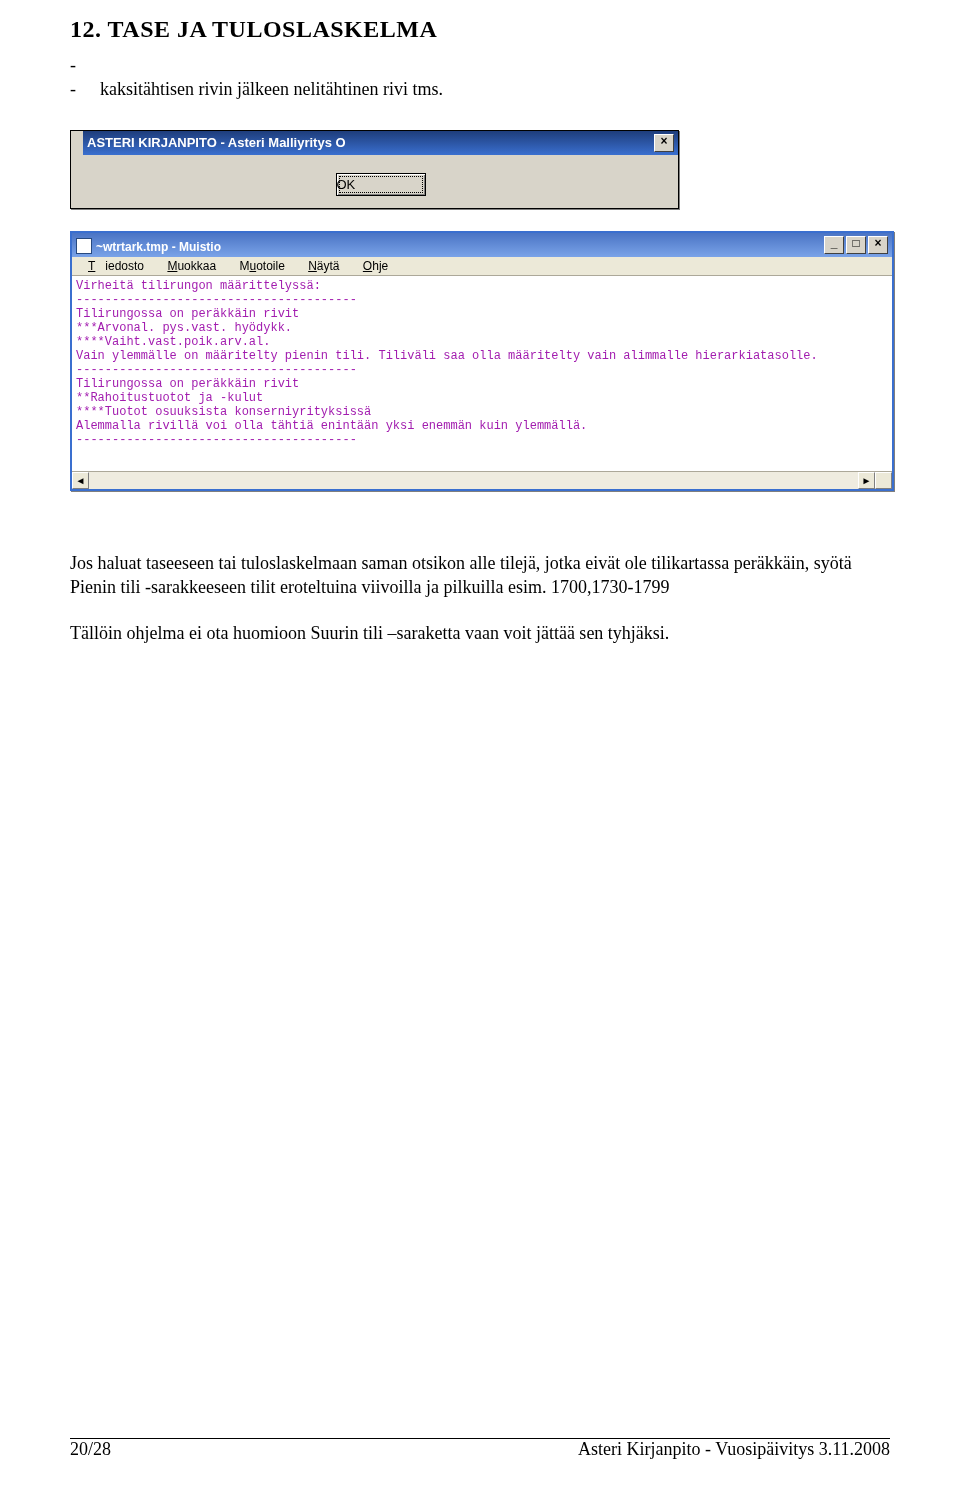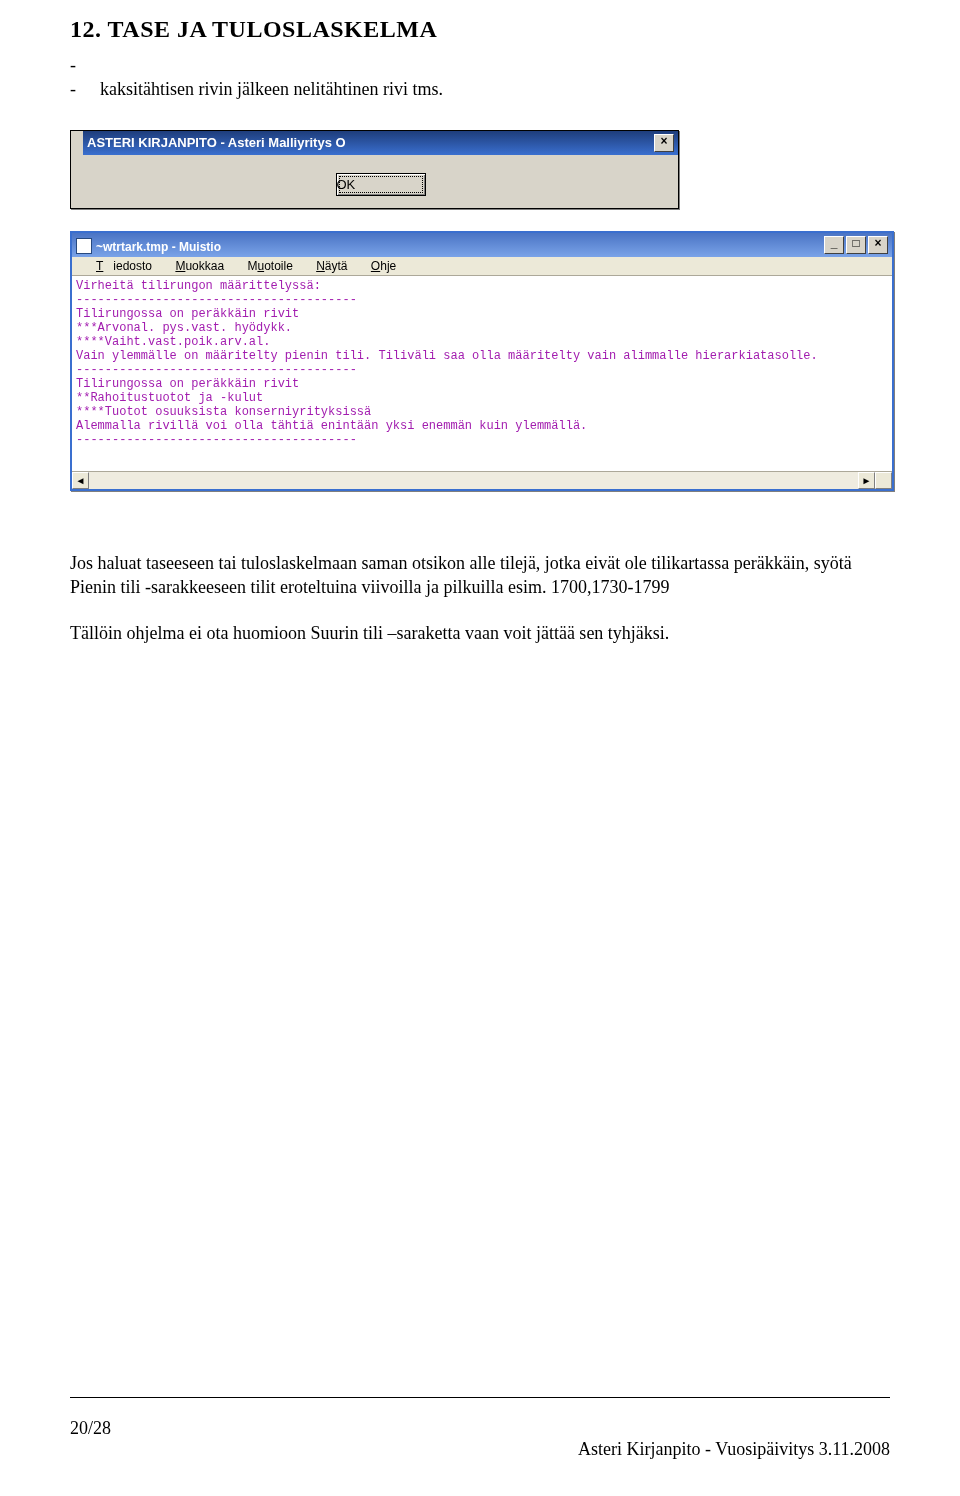--- a/index.html
+++ b/index.html
@@ -117,21 +117,21 @@
   .np-title .icon {
     width:14px; height:14px; background:#fff;
     margin-right:4px;
     display:inline-block;
     border:1px solid #27497f;
   }
   .np-title .ttl { flex:1; }
   .np-title .winbtn { margin-left:2px; }
   .menubar {
     background:#ece9d8;
-    padding: 2px 24px;
+    padding: 2px 16px;
     font-size:12px;
     border-bottom:1px solid #aca899;
   }
   .menubar span { margin-right: 10px; }
   .menubar span u { text-decoration: underline; }
   .np-content {
     font-family: "Lucida Console", "Courier New", monospace;
     font-size: 12px;
     line-height: 14px;
     white-space: pre;
@@ -163,24 +163,23 @@
     border:1px solid #fff;
     border-right-color:#7f7f7f; border-bottom-color:#7f7f7f;
     box-sizing:border-box;
   }
   .footer {
     position: absolute;
     bottom: 36px;
     left: 70px;
     right: 70px;
     border-top: 1.5px solid #000;
-    padding-top: 20px;
+    padding-top: 0;
     font-size: 18px;
     display: flex;
-    flex-direction: column;
   }
   .footer .pg { flex: 0 0 auto; margin-right: auto; }
   .footer .doc { margin-left: auto; }
 </style>
 </head>
 <body>
 
 <div class="page">
 
   <div class="h1">12. TASE JA TULOSLASKELMA</div>

